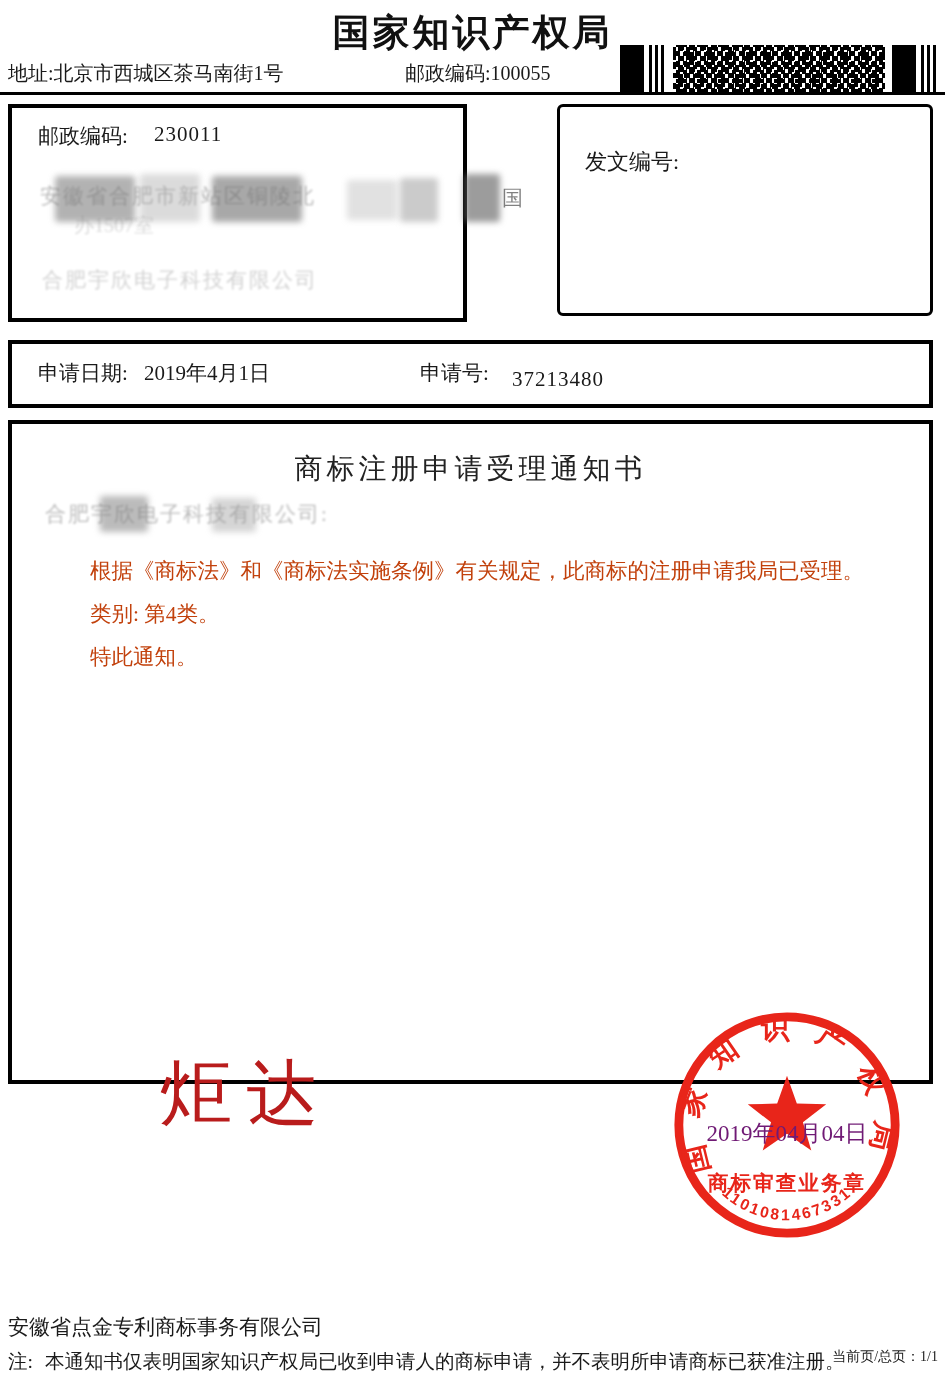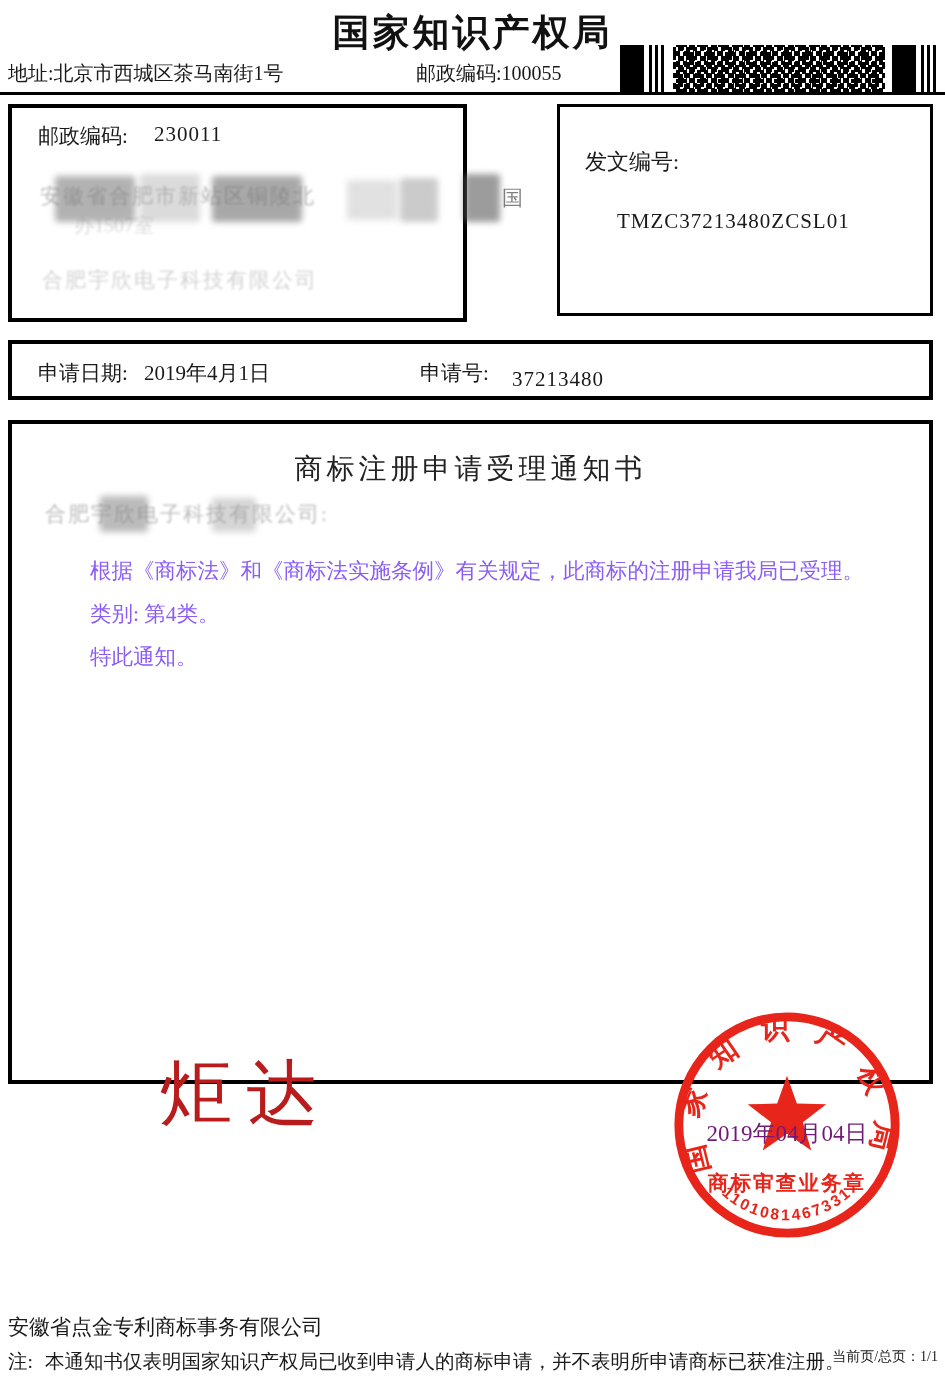--- a/index.html
+++ b/index.html
@@ -14,41 +14,41 @@
   .abs { position: absolute; }
 
   
   .doc-title {
     top: 8px; left: 0; width: 100%;
     text-align: center;
     font-size: 37px; font-weight: bold; letter-spacing: 3px;
     color: #111;
   }
   .hdr-address { top: 60px; left: 8px;  font-size: 20px; }
-  .hdr-postal  { top: 60px; left: 416px; font-size: 20px; }
+  .hdr-postal  { top: 60px; left: 405px; font-size: 20px; }
 
   .barcode { top: 45px; left: 620px; width: 318px; height: 48px; display: flex; }
   .bc-solid { width: 24px; background: #000; margin-right: 5px; }
   .bc-thin  { width: 17px; margin-right: 7px;
               background: repeating-linear-gradient(90deg, #000 0 3px, #fff 3px 6px); }
   .bc-noise { flex: 1; margin-right: 7px;
               background-color: #fff;
               background-image:
                 repeating-conic-gradient(#000 0% 25%, #ffffff 0% 50%),
                 repeating-conic-gradient(#000 0% 25%, #ffffff 0% 50%);
               background-size: 11px 11px, 7px 9px;
               background-position: 0 0, 3px 2px;
               background-blend-mode: multiply; }
   .hdr-rule { top: 92px; left: 0; width: 945px; height: 3px; background: #000; }
 
   
   .box { border: 4px solid #000; background: #fff; }
   .recipient-box { top: 104px; left: 8px;  width: 459px; height: 218px; }
-  .dispatch-box  { top: 104px; left: 557px; width: 376px; height: 212px; border-width: 3px; }
-  .app-bar       { top: 340px; left: 8px;  width: 925px; height: 60px; }
+  .dispatch-box  { top: 104px; left: 557px; width: 376px; height: 212px; border-width: 3px; border-radius: 6px; }
+  .app-bar       { top: 340px; left: 8px;  width: 925px; height: 68px; }
   .main-box      { top: 420px; left: 8px;  width: 925px; height: 664px; }
 
   .recipient-postal-label { top: 14px; left: 26px;  font-size: 21px; }
   .recipient-postal-value { top: 14px; left: 142px; font-size: 21px; letter-spacing: 1px; text-align: right; }
 
   .redacted-line1     { top: 74px;  left: 28px; font-size: 21px; opacity: .30; filter: blur(1px); letter-spacing: 2px; }
   .redacted-line1-end { top: 76px;  left: 490px; font-size: 21px; opacity: .55; }
   .redacted-line2     { top: 104px; left: 62px; font-size: 20px; opacity: .16; filter: blur(1px); }
   .redacted-line3     { top: 158px; left: 30px; font-size: 21px; opacity: .20; filter: blur(1px); letter-spacing: 2px; }
   .patch { position: absolute; border-radius: 3px; filter: blur(3px); }
@@ -68,21 +68,21 @@
   .bar-num-value    { top: 15px; left: 500px; font-size: 21px; letter-spacing: 1px; margin-top: 8px; }
 
   
   .notice-title {
     top: 26px; left: 0; width: 100%;
     text-align: center; font-size: 28px; letter-spacing: 4px; color: #222;
   }
   .addressee { top: 76px; left: 33px; font-size: 21px; opacity: .30; filter: blur(1px); letter-spacing: 2px; }
   .p-g { top: 72px; left: 88px;  width: 48px; height: 36px; background: rgba(120,120,120,.50); }
   .p-h { top: 74px; left: 200px; width: 44px; height: 34px; background: rgba(150,150,150,.40); }
-  .body-line  { left: 78px; font-size: 21.5px; color: #8b5cf6; }
+  .body-line  { left: 78px; font-size: 21.5px; color: #c2410c; }
   .bl1 { top: 132px; }
   .bl2 { top: 175px; }
   .bl3 { top: 218px; }
 
   .trademark {
     top: 622px; left: 148px;
     font-size: 72px; letter-spacing: 14px; color: #b91c1c;
   }
 
   
@@ -127,21 +127,20 @@
   <div class="patch p-a"></div>
   <div class="patch p-b"></div>
   <div class="patch p-c"></div>
   <div class="patch p-d"></div>
   <div class="patch p-e"></div>
   <div class="patch p-f"></div>
 </div>
 
 <div class="abs box dispatch-box">
   <span class="abs dispatch-label">发文编号:</span>
-  <span class="abs dispatch-value">TMZC37213480ZCSL01</span>
 </div>
 
 <div class="abs box app-bar">
   <span class="abs bar-date-label">申请日期:</span>
   <span class="abs bar-date-value">2019年4月1日</span>
   <span class="abs bar-num-label">申请号:</span>
   <span class="abs bar-num-value">37213480</span>
 </div>
 
 <div class="abs box main-box">

